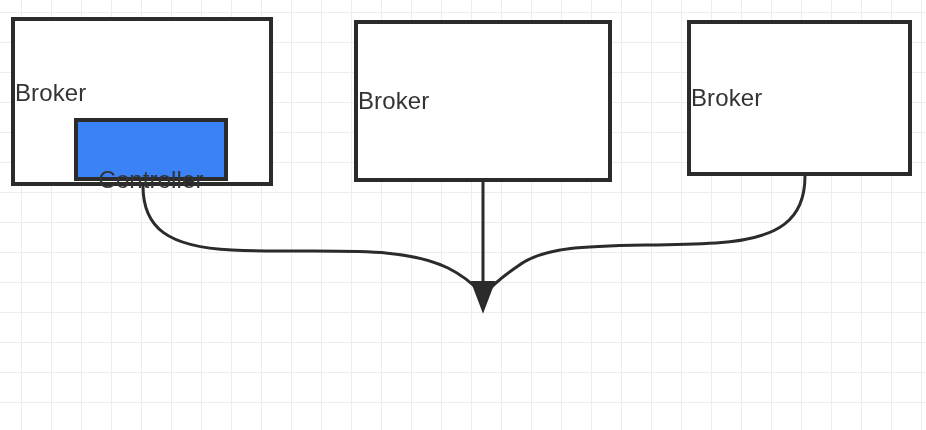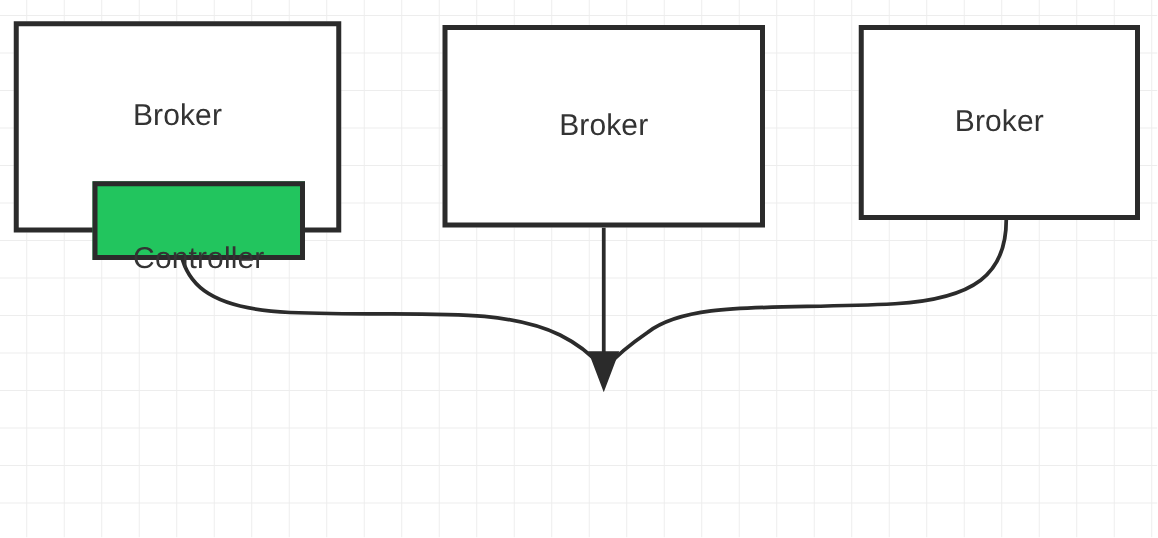--- a/index.html
+++ b/index.html
@@ -20,21 +20,21 @@
     background-size: 30px 30px;
     background-position: -9px -18px;
     font-family: "Liberation Sans", sans-serif;
   }
   .node {
     position: absolute;
     box-sizing: border-box;
     background: #ffffff;
     border: 4px solid #2b2b2b;
     display: flex;
-    justify-content: center;
+    justify-content: flex-start;
   }
   .node-label {
     font-size: 24px;
     line-height: 1;
     color: #333333;
     letter-spacing: 0.1px;
     white-space: nowrap;
   }
   
   #broker-1 {
@@ -45,28 +45,27 @@
     align-items: flex-start;
   }
   #broker-1 .node-label {
     margin-top: 60px;
   }
   #controller-1 {
     position: absolute;
     box-sizing: border-box;
     left: 59px;
     top: 97px;
-    width: 170px;
+    width: 154px;
     height: 63px;
-    background: #22c55e;
+    background: #3b82f6;
     border: 4px solid #2b2b2b;
     display: flex;
     align-items: center;
     justify-content: center;
-    margin-top: 27px;
   }
   
   #broker-2 {
     left: 354px;
     top: 20px;
     width: 258px;
     height: 162px;
     align-items: center;
   }
   

